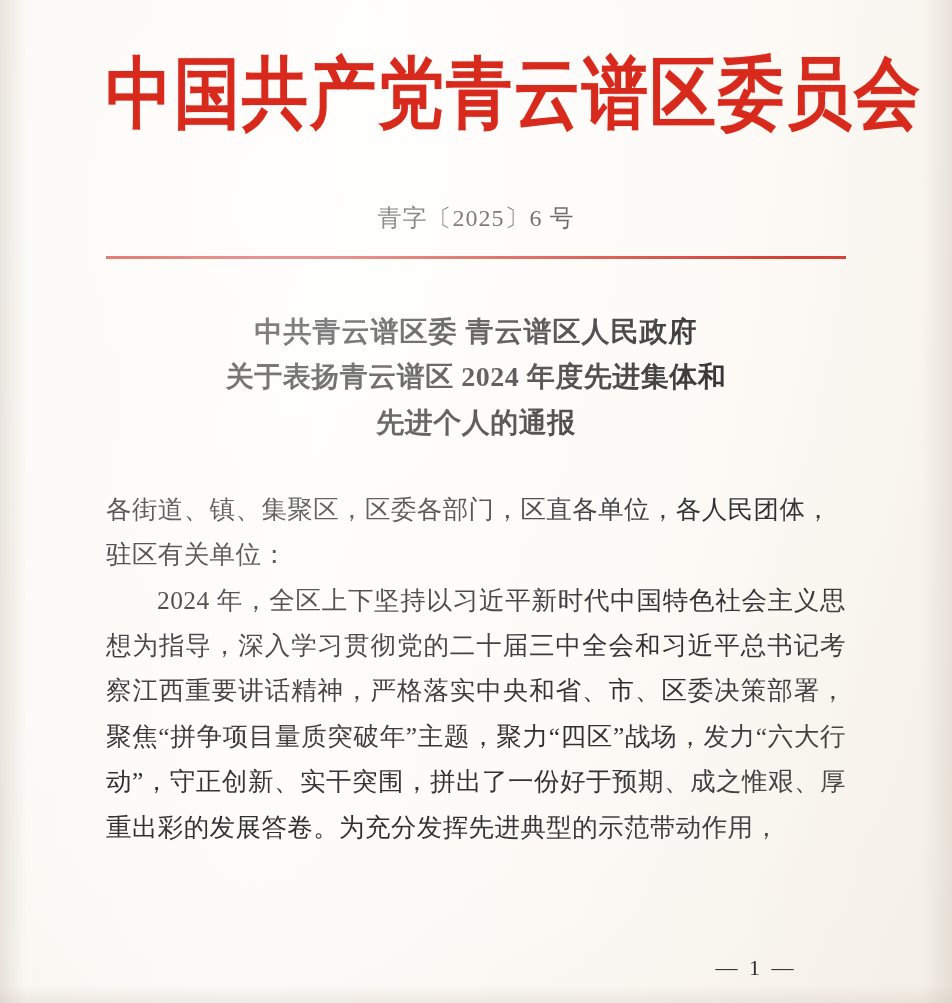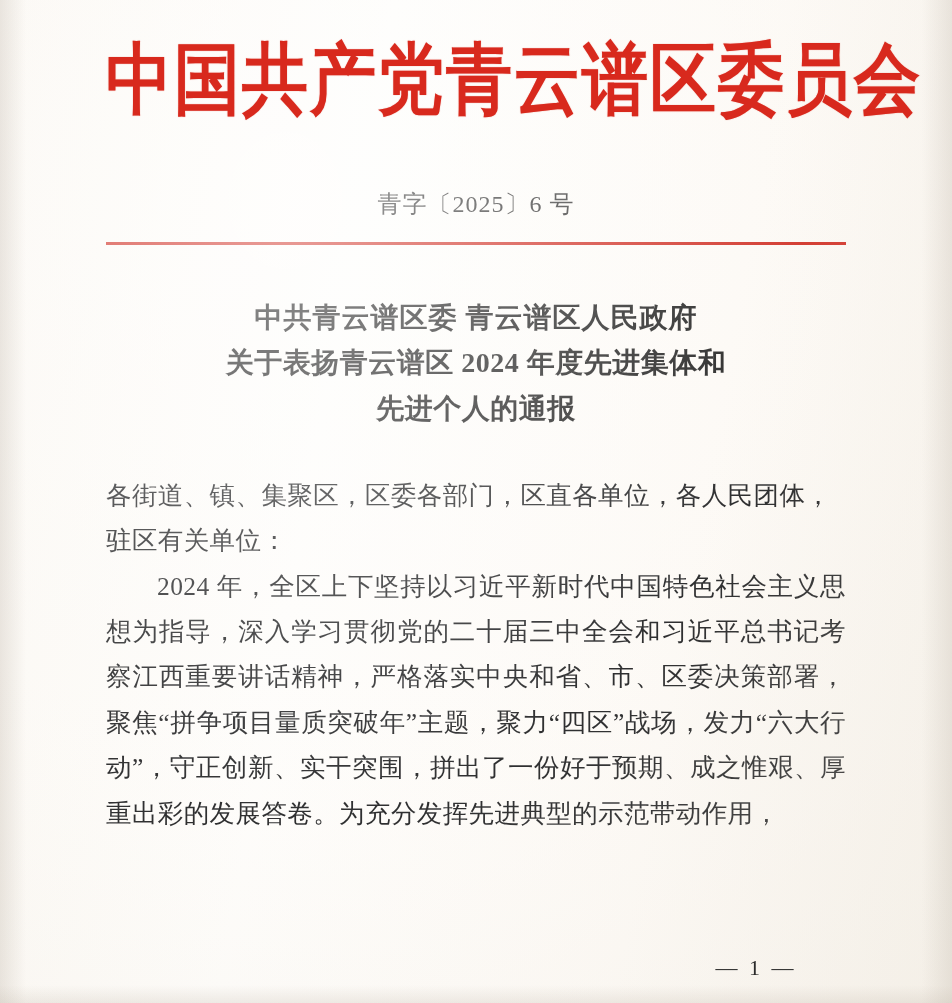--- a/index.html
+++ b/index.html
@@ -25,21 +25,21 @@
   
   .page:before {
     content: "";
     position: absolute;
     left: 0; top: 0; right: 0; bottom: 0;
     background: radial-gradient(ellipse at 30% 20%, rgba(255,255,255,0.55) 0%, rgba(250,246,240,0.1) 55%, rgba(238,232,222,0.35) 100%);
     pointer-events: none;
   }
   .masthead {
     text-align: center;
-    padding-top: 34px;
+    padding-top: 48px;
     color: #d5281f;
   }
   .masthead-title {
     font-family: "DejaVu Serif", "Liberation Serif", serif;
     font-size: 66px;
     line-height: 1.18;
     font-weight: bold;
     letter-spacing: 2px;
     color: #d8291d;
     text-shadow: 0 0 1px rgba(216,41,29,0.5);

